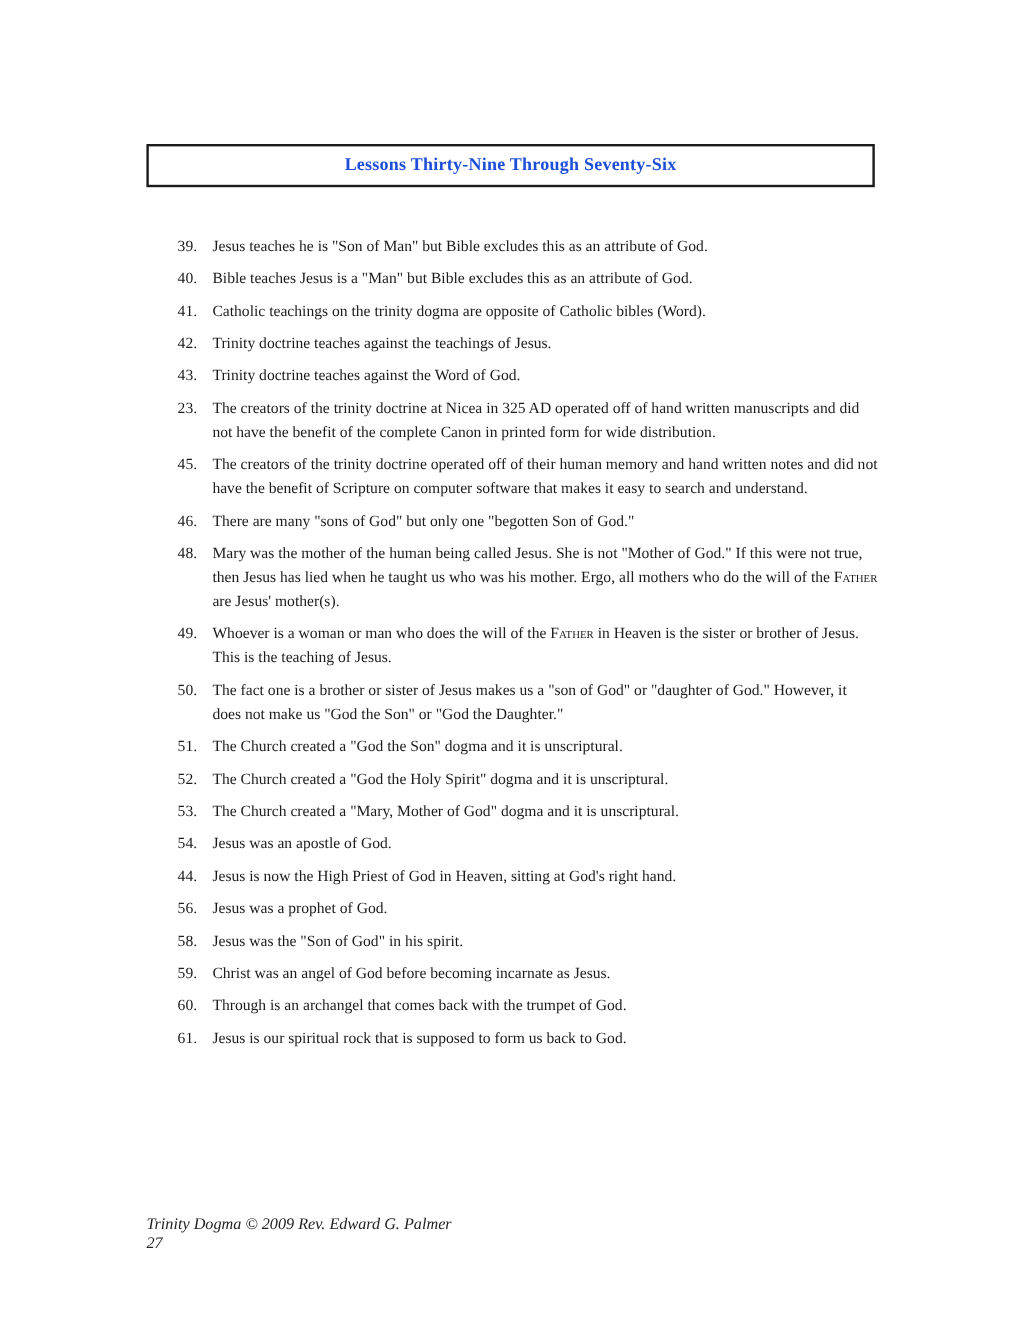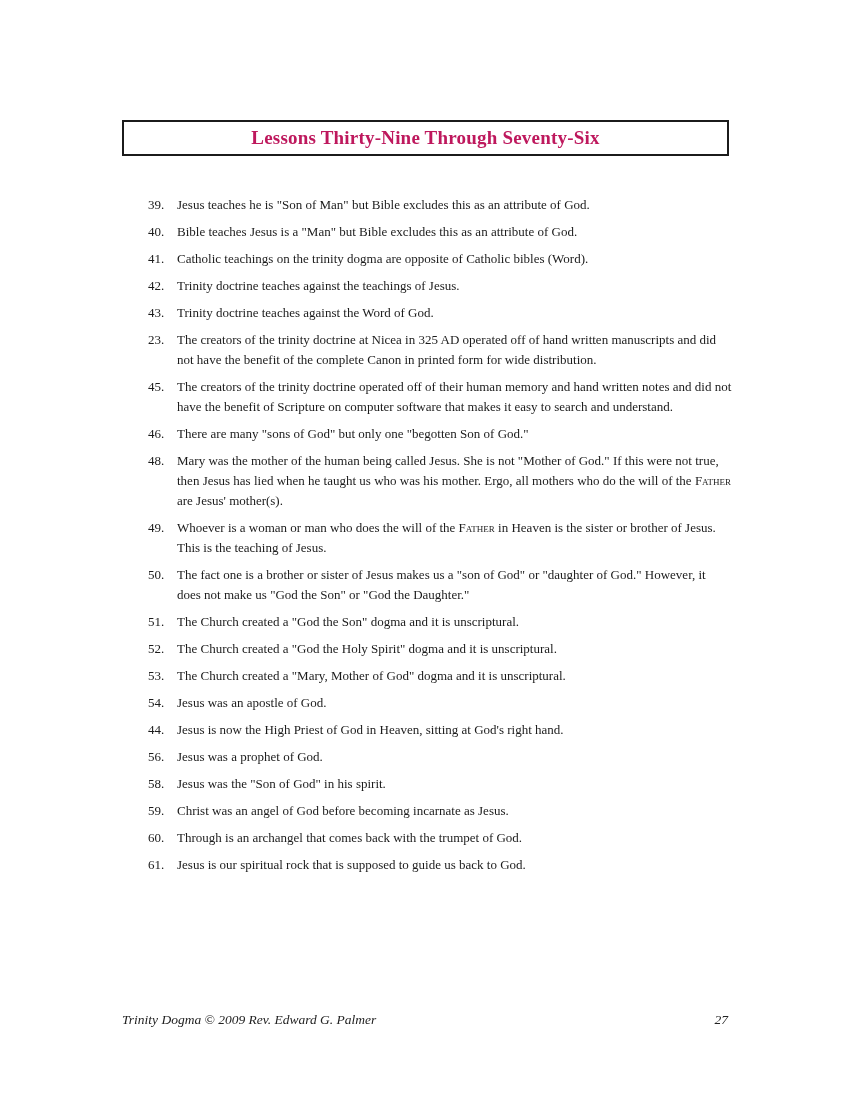--- a/index.html
+++ b/index.html
@@ -18,24 +18,24 @@
   }
   .title-box {
     margin: 120px 0 0 122px;
     width: 603px;
     height: 32px;
     border: 2px solid #1b1b1b;
     text-align: center;
     line-height: 32px;
   }
   .title-box .title-text {
-    font-size: 19px;
+    font-size: 15px;
     font-weight: bold;
     letter-spacing: 0.2px;
-    color: #be185d;
+    color: #1d4ed8;
   }
   .lessons-list {
     margin: 39px 0 0 148px;
     width: 584px;
     font-size: 13px;
     line-height: 20px;
   }
   .list-item {
     display: flex;
     margin-bottom: 7px;
@@ -53,20 +53,21 @@
   .footer {
     position: absolute;
     top: 1012px;
     left: 122px;
     width: 606px;
     display: flex;
     justify-content: space-between;
     font-style: italic;
     font-size: 13.5px;
     color: #222;
+    flex-direction: column;
   }
 </style>
 </head>
 <body>
 
 <div class="page">
 
   <div class="title-box">
     <span class="title-text">Lessons Thirty-Nine Through Seventy-Six</span>
   </div>
@@ -169,21 +170,21 @@
       <span class="li-text">Christ was an angel of God before becoming incarnate as Jesus.</span>
     </div>
 
     <div class="list-item">
       <span class="li-num">60.</span>
       <span class="li-text">Through is an archangel that comes back with the trumpet of God.</span>
     </div>
 
     <div class="list-item">
       <span class="li-num">61.</span>
-      <span class="li-text">Jesus is our spiritual rock that is supposed to guide us back to God.</span>
+      <span class="li-text">Jesus is our spiritual rock that is supposed to form us back to God.</span>
     </div>
   </div>
 
   <div class="footer">
     <span>Trinity Dogma © 2009 Rev. Edward G. Palmer</span>
     <span>27</span>
   </div>
 
 </div>
 

